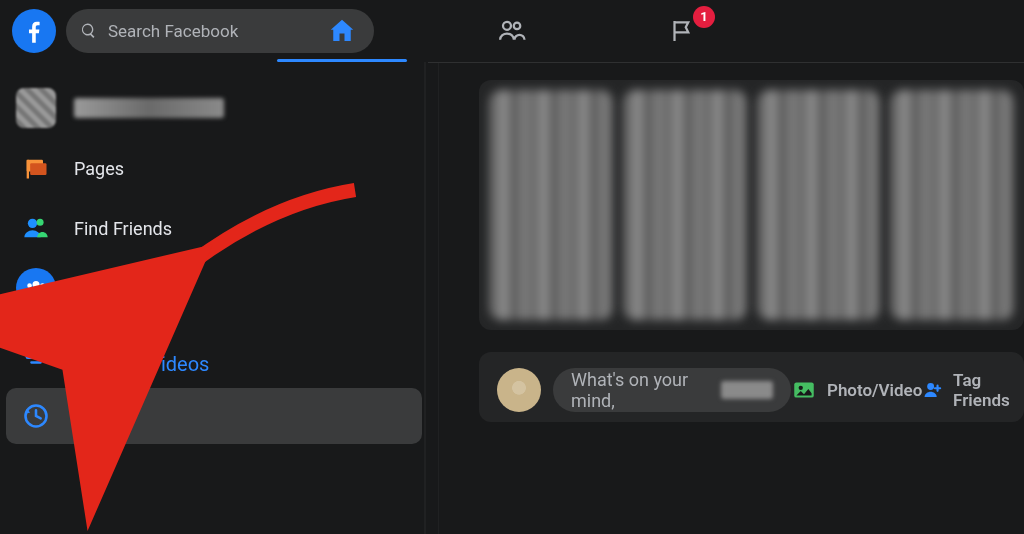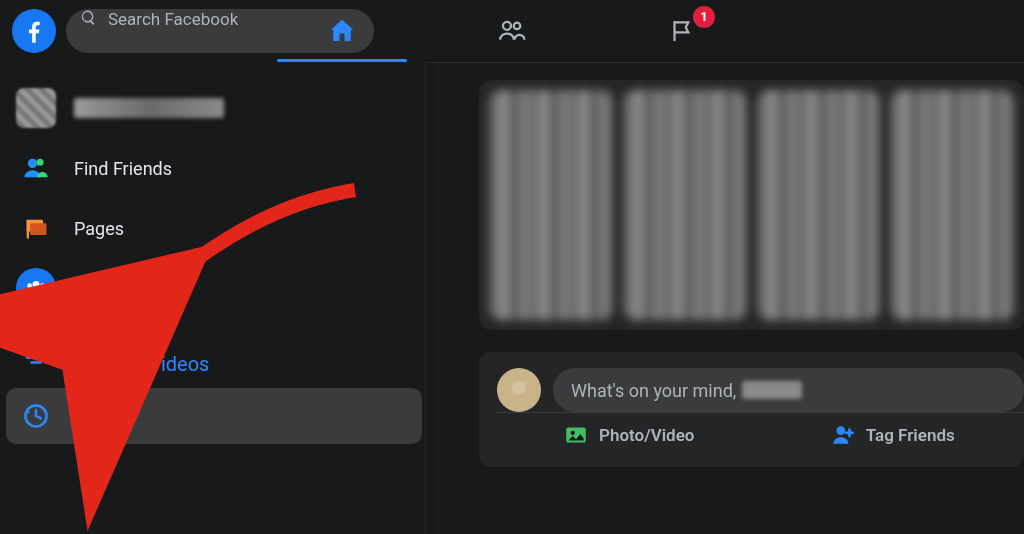--- a/index.html
+++ b/index.html
@@ -17,21 +17,21 @@
   html,body{margin:0;padding:0;height:100%;}
   body{
     width:1024px;height:534px;background:var(--bg);color:var(--text);
     font-family:-apple-system,BlinkMacSystemFont,"Segoe UI",Roboto,Helvetica,Arial,sans-serif;
     overflow:hidden;position:relative;
   }
   
   .topbar{height:62px;display:flex;align-items:center;padding:0 12px;gap:10px;position:relative;}
   .fb-logo{width:44px;height:44px;border-radius:50%;background:var(--blue);display:flex;align-items:center;justify-content:center;}
   .fb-logo svg{width:28px;height:28px;fill:#fff;}
-  .search{flex:0 0 280px;height:44px;border-radius:30px;background:var(--panel2);display:flex;align-items:flex-start;padding:0 14px;gap:10px;}
+  .search{flex:0 0 280px;height:44px;border-radius:30px;background:var(--panel2);display:flex;align-items:center;padding:0 14px;gap:10px;}
   .search svg{width:18px;height:18px;fill:var(--muted);}
   .search span{color:var(--muted);font-size:17px;}
   .topnav{position:absolute;left:50%;transform:translateX(-50%);top:0;display:flex;align-items:center;height:62px;}
   .navbtn{width:170px;height:62px;display:flex;align-items:center;justify-content:center;position:relative;}
   .navbtn svg{width:30px;height:30px;fill:var(--muted);}
   .navbtn.active svg{fill:var(--blue2);}
   .navbtn.active::after{content:"";position:absolute;bottom:0;left:20px;right:20px;height:3px;background:var(--blue2);border-radius:2px;}
   .top-underline{position:absolute;top:62px;left:428px;right:0;height:1px;background:#2f3031;}
   .badge{position:absolute;top:6px;right:52px;width:22px;height:22px;border-radius:50%;background:var(--red);color:#fff;font-size:13px;font-weight:700;display:flex;align-items:center;justify-content:center;}
   .badge span{transform:translateY(-1px);}
@@ -58,21 +58,21 @@
   .story{flex:1;border-radius:12px;background:#555;
     background-image:
       linear-gradient(#0000 0 20%,#0000 80% 100%),
       linear-gradient(90deg,#6b6b6b 0 25%,#8a8a8a 25% 50%,#5f5f5f 50% 75%,#7a7a7a 75% 100%);
     background-size:100% 100%,40px 40px;filter:blur(5px) saturate(120%);}
   .story:nth-child(1){background-color:#c9b48a;}
   .story:nth-child(2){background-color:#b33c3c;}
   .story:nth-child(3){background-color:#c79a5e;}
   .story:nth-child(4){background-color:#34527a;}
   
-  .composer{background:var(--panel);border-radius:12px;padding:16px 0 10px 18px;display:flex;flex-direction:column;}
+  .composer{background:var(--panel);border-radius:12px;padding:16px 0 10px 18px;display:flex;flex-direction:row;}
   .comp-row1{display:flex;align-items:center;gap:12px;}
   .comp-avatar{width:44px;height:44px;border-radius:50%;background:#c9b48a;
     background-image:radial-gradient(circle at 50% 45%,#fff3 0 20%,#0000 22%);}
   .comp-input{flex:1;height:44px;border-radius:30px;background:var(--panel2);display:flex;align-items:center;padding:0 18px;color:var(--muted);font-size:18px;gap:6px;}
   .comp-input .blur-name{display:inline-block;width:60px;height:18px;border-radius:3px;background:#8a8a8a;filter:blur(2px);}
   .comp-hr{height:1px;background:#3a3b3c;}
   .comp-row2{display:flex;height:44px;}
   .comp-btn{flex:1;display:flex;align-items:center;justify-content:center;gap:10px;border-radius:8px;cursor:pointer;font-size:17px;font-weight:600;color:var(--muted);}
   .comp-btn svg{width:26px;height:26px;}
   
@@ -120,37 +120,37 @@
 <div class="main">
 
   <div class="sidebar">
     <div class="sitem">
       <div class="avatar-sq"></div>
       <div class="name-blur"></div>
     </div>
     <div class="sitem">
       <div class="sicon">
         <svg viewBox="0 0 24 24">
+            <rect x="4" y="5" width="14" height="10" rx="1" fill="#f7923a"></rect>
+            <rect x="7" y="8" width="14" height="10" rx="1" fill="#d3541e"></rect>
+            <rect x="4" y="5" width="2" height="16" fill="#f7923a"></rect>
+          </svg>
+      </div>
+      <div class="label">Pages</div>
+    </div>
+    <div class="sitem">
+      <div class="sicon">
+        <svg viewBox="0 0 24 24">
             <circle cx="9" cy="8" r="4" fill="#1e8fff"></circle>
             <circle cx="15.5" cy="7" r="3" fill="#36d673"></circle>
             <path d="M2 20c0-3.5 3.5-6 7-6s7 2.5 7 6" fill="#1e8fff"></path>
             <path d="M13 20c0-2.8 2.2-4.6 4.5-4.6S22 17.2 22 20" fill="#36d673"></path>
           </svg>
       </div>
       <div class="label">Find Friends</div>
-    </div>
-    <div class="sitem">
-      <div class="sicon">
-        <svg viewBox="0 0 24 24">
-            <rect x="4" y="5" width="14" height="10" rx="1" fill="#f7923a"></rect>
-            <rect x="7" y="8" width="14" height="10" rx="1" fill="#d3541e"></rect>
-            <rect x="4" y="5" width="2" height="16" fill="#f7923a"></rect>
-          </svg>
-      </div>
-      <div class="label">Pages</div>
     </div>
     <div class="sitem">
       <div class="sicon" style="background:#1877f2">
         <svg viewBox="0 0 24 24">
             <circle cx="12" cy="9" r="3" fill="#fff"></circle>
             <circle cx="6.5" cy="10" r="2" fill="#fff"></circle>
             <circle cx="17.5" cy="10" r="2" fill="#fff"></circle>
             <path d="M4 18c0-2.5 3.5-4.5 8-4.5s8 2 8 4.5" fill="#fff"></path>
           </svg>
       </div>

